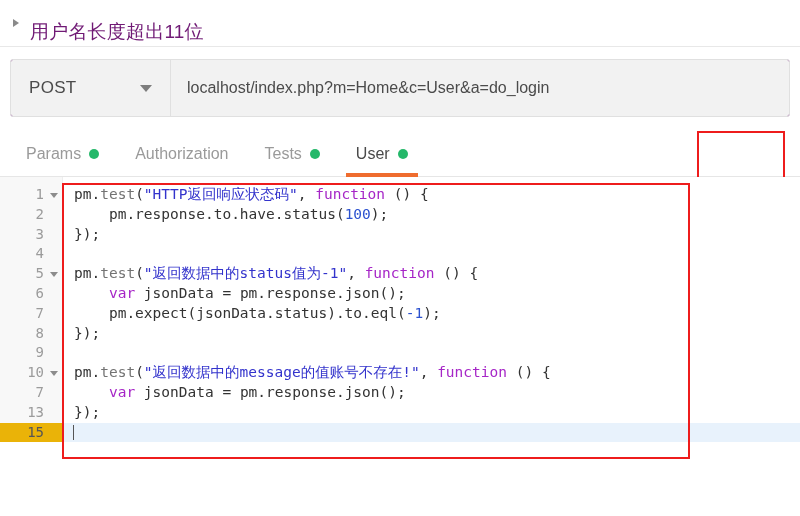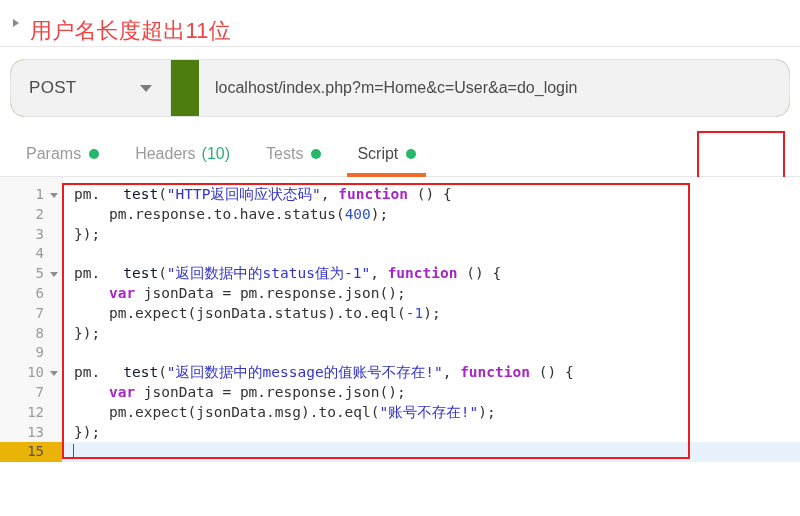--- a/index.html
+++ b/index.html
@@ -35,46 +35,45 @@
   .collapse-arrow::before {
     content: "";
     position: absolute;
     left: 3px; top: 3px;
     width: 0; height: 0;
     border-left: 6px solid #8a8a8a;
     border-top: 4.5px solid transparent;
     border-bottom: 4.5px solid transparent;
   }
   .req-title {
-    font-size: 22px;
-    color: #ef4444;
+    font-size: 19px;
+    color: #701a75;
     letter-spacing: 0.2px;
     line-height: 1;
     white-space: nowrap;
     margin-top: 16px;
   }
   .titlebar-sep {
     height: 1px;
     background: #e8e8e8;
     width: 100%;
   }
 
   
   .urlbar-wrap {
     padding: 12px 10px 0 10px;
     box-sizing: border-box;
   }
   .urlbar {
     display: flex;
     height: 56px;
     border: 1px solid #e0e0e0;
-    border-radius: 14px;
-    background: #4d7c0f;
+    border-radius: 3px;
+    background: #701a75;
     overflow: hidden;
-    gap: 28px;
   }
   .method-box {
     width: 160px;
     flex: 0 0 160px;
     display: flex;
     align-items: center;
     justify-content: space-between;
     padding: 0 18px 0 18px;
     box-sizing: border-box;
     border-right: 1px solid #e0e0e0;
@@ -232,23 +231,23 @@
   .cursor {
     display: inline-block;
     width: 1px;
     height: 15px;
     background: #555;
     vertical-align: -3px;
     margin-left: -1px;
   }
 
   
-  .tok-fn    { color: #0f172a; margin-left: 23px; }
+  .tok-fn    { color: #737373; }
   .tok-str   { color: #3333cc; }
-  .tok-kw    { color: #a626c7; font-weight: bold; }
+  .tok-kw    { color: #a626c7; }
   .tok-num   { color: #2b51cf; }
 
   .code-highlight {
     position: absolute;
     left: 62px;
     top: 6px;
     width: 628px;
     height: 276px;
     border: 2px solid #ee1c1c;
     box-sizing: border-box;
@@ -278,57 +277,55 @@
 </div>
 
 <div class="tabs-wrap">
   <div class="tabs">
 
     <div class="tab">
       <span>Params</span>
       <span class="dot"></span>
     </div>
 
-
     <div class="tab">
-      <span>Headers</span>
-      <span class="count">(10)</span>
-    </div>
+      <span>Authorization</span>
+    </div>
+
 
     <div class="tab">
       <span>Tests</span>
       <span class="dot"></span>
     </div>
 
 
     <div class="tab active">
-      <span>Script</span>
+      <span>User</span>
       <span class="dot"></span>
       <span class="tab-underline"></span>
     </div>
 
   </div>
   <div class="tests-highlight"></div>
 </div>
 
 <div class="editor">
   <div class="code-area">
     <div class="gutter"></div>
     <div class="lines" id="code-lines">
         <div class="line"><div class="ln-num">1<span class="fold"></span></div><div class="code">pm.<span class="tok-fn">test</span>(<span class="tok-str">"HTTP返回响应状态码"</span>, <span class="tok-kw">function</span> () {</div></div>
-        <div class="line"><div class="ln-num">2</div><div class="code">    pm.response.to.have.status(<span class="tok-num">400</span>);</div></div>
+        <div class="line"><div class="ln-num">2</div><div class="code">    pm.response.to.have.status(<span class="tok-num">100</span>);</div></div>
         <div class="line"><div class="ln-num">3</div><div class="code">});</div></div>
         <div class="line"><div class="ln-num">4</div><div class="code"></div></div>
         <div class="line"><div class="ln-num">5<span class="fold"></span></div><div class="code">pm.<span class="tok-fn">test</span>(<span class="tok-str">"返回数据中的status值为-1"</span>, <span class="tok-kw">function</span> () {</div></div>
         <div class="line"><div class="ln-num">6</div><div class="code">    <span class="tok-kw">var</span> jsonData = pm.response.json();</div></div>
         <div class="line"><div class="ln-num">7</div><div class="code">    pm.expect(jsonData.status).to.eql(<span class="tok-num">-1</span>);</div></div>
         <div class="line"><div class="ln-num">8</div><div class="code">});</div></div>
         <div class="line"><div class="ln-num">9</div><div class="code"></div></div>
         <div class="line"><div class="ln-num">10<span class="fold"></span></div><div class="code">pm.<span class="tok-fn">test</span>(<span class="tok-str">"返回数据中的message的值账号不存在!"</span>, <span class="tok-kw">function</span> () {</div></div>
         <div class="line"><div class="ln-num">7</div><div class="code">    <span class="tok-kw">var</span> jsonData = pm.response.json();</div></div>
-        <div class="line"><div class="ln-num">12</div><div class="code">    pm.expect(jsonData.msg).to.eql(<span class="tok-str">"账号不存在!"</span>);</div></div>
         <div class="line"><div class="ln-num">13</div><div class="code">});</div></div>
         <div class="line current"><div class="ln-num">15</div><div class="code"><span class="cursor"></span></div></div>
       </div>
   </div>
   <div class="code-highlight"></div>
 
 </div>
 
 </body></html>

